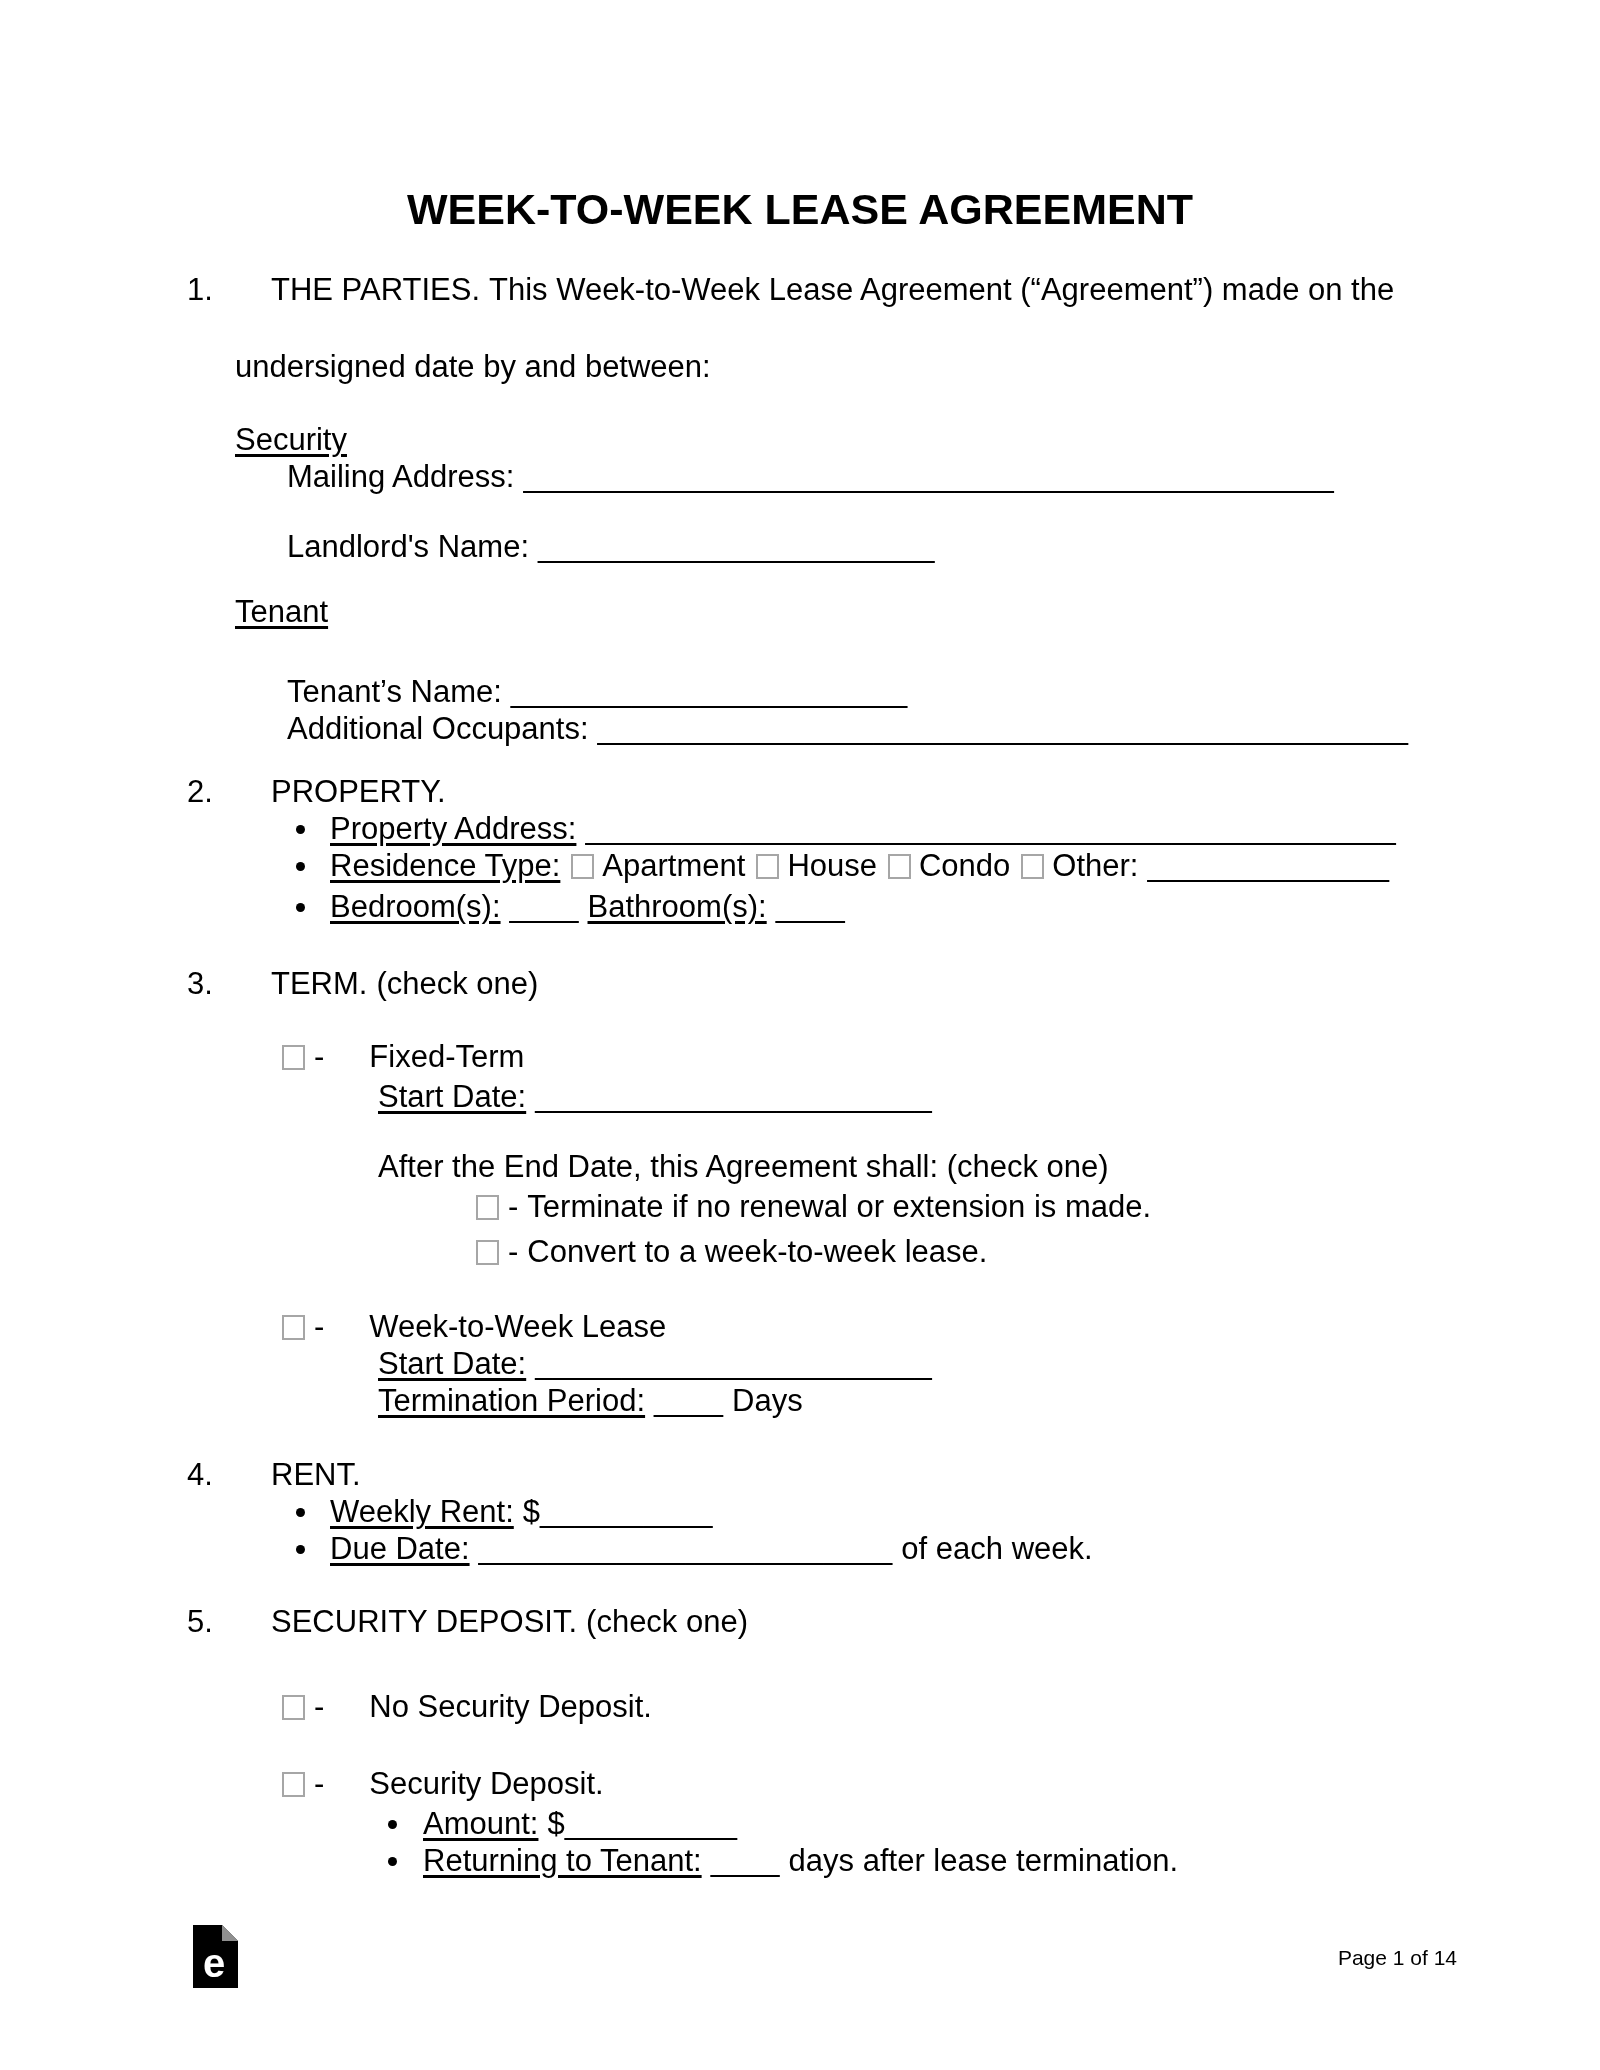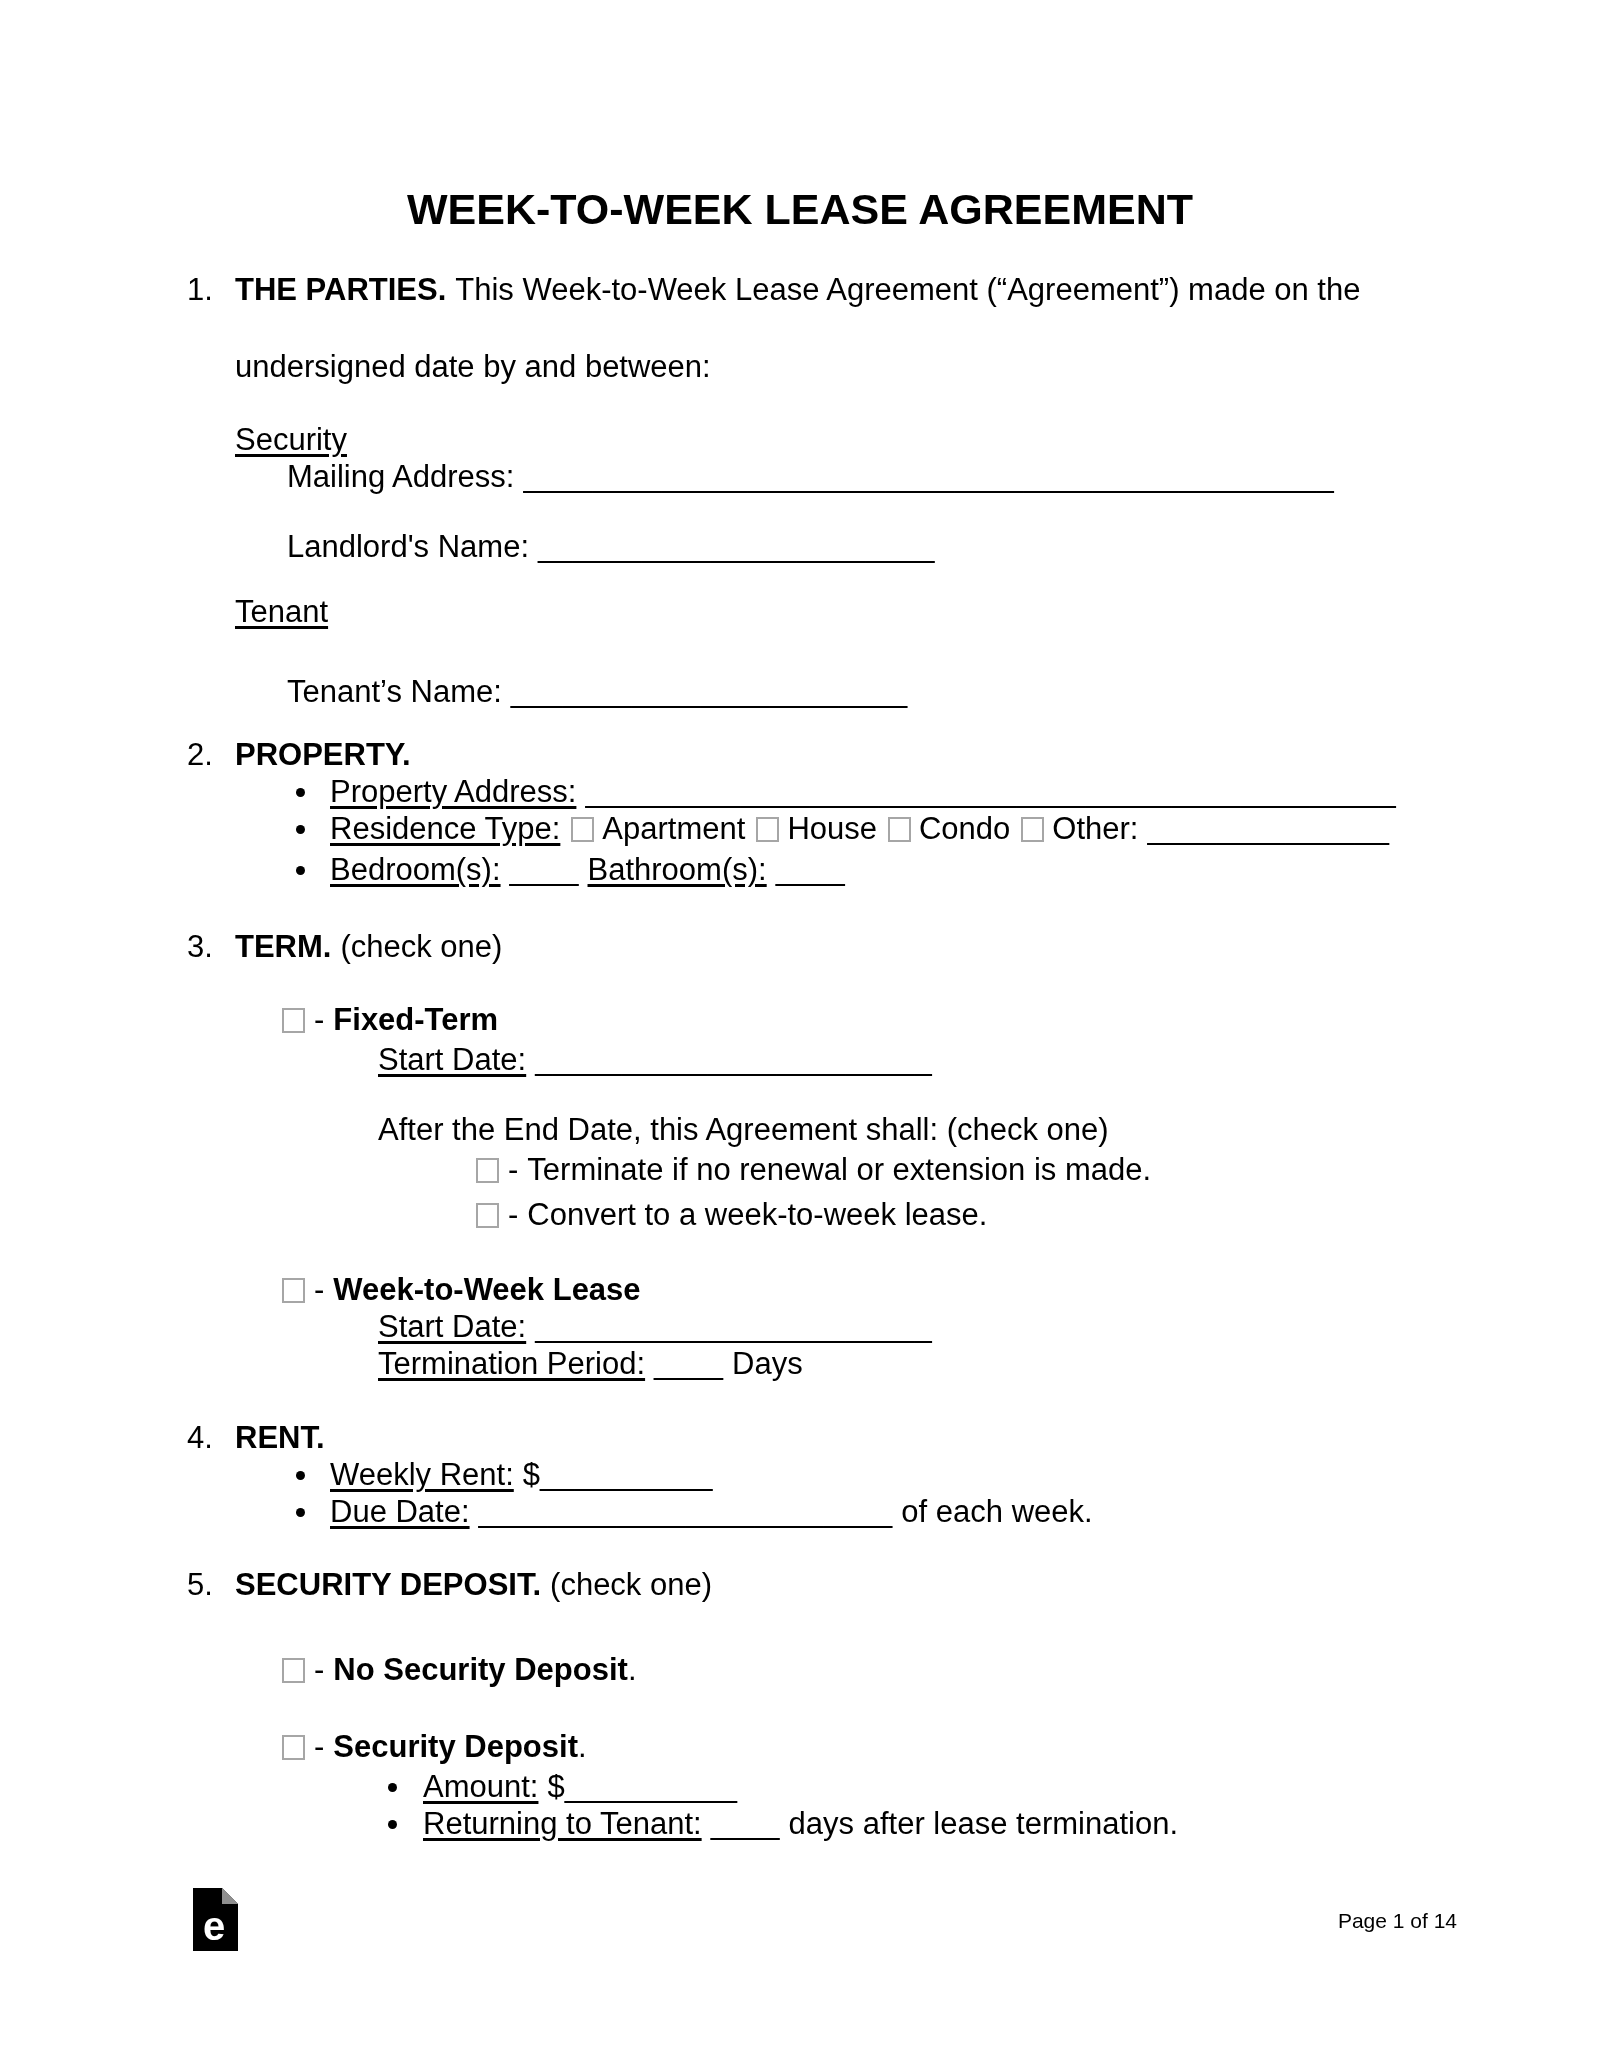--- a/index.html
+++ b/index.html
@@ -28,21 +28,21 @@
     white-space:nowrap;
   }
   .num{position:absolute;left:187px;top:0;}
   .pl-a{padding-left:235px;margin-top:40px;}   
   .pl-b{padding-left:287px;}   
   .pl-c{padding-left:330px;}   
   .pl-d{padding-left:282px;}   
   .pl-e{padding-left:378px;}   
   .pl-f{padding-left:476px;}   
   .pl-g{padding-left:423px;}   
-  .b{font-weight:bold;}
+  .b{font-weight:normal;margin-left:36px;}
   .ul{text-decoration:underline;text-underline-offset:4px;}
   .ml{margin-left:9px;}
   .dot{
     position:absolute;width:9px;height:9px;border-radius:50%;
     background:#000;top:15px;
   }
   .dot-1{left:296px;}
   .dot-2{left:388px;}
   .cb{
     display:inline-block;
@@ -83,20 +83,23 @@
   </div>
   <div class="ln pl-b" style="margin-top:33px">
     <span>Landlord's Name:</span><span class="blank ml">_______________________</span>
   </div>
 
   <div class="ln pl-a" style="margin-top:28px">
     <span class="ul">Tenant</span>
   </div>
   <div class="ln pl-b" style="margin-top:43px">
     <span>Tenant’s Name:</span><span class="blank ml">_______________________</span>
+  </div>
+  <div class="ln pl-b">
+    <span>Additional Occupants:</span><span class="blank ml">_______________________________________________</span>
   </div>
 
   <div class="ln pl-a" style="margin-top:26px">
     <span class="num">2.</span><span class="b">PROPERTY.</span>
   </div>
   <div class="ln pl-c">
     <span class="dot dot-1"></span><span class="ul">Property Address:</span><span class="blank ml">_______________________________________________</span>
   </div>
   <div class="ln pl-c">
     <span class="dot dot-1"></span><span class="ul">Residence Type:</span><span class="cb opt-cb"></span><span>Apartment</span><span class="cb opt-cb"></span><span>House</span><span class="cb opt-cb"></span><span>Condo</span><span class="cb opt-cb"></span><span>Other:</span><span class="blank ml">______________</span>

